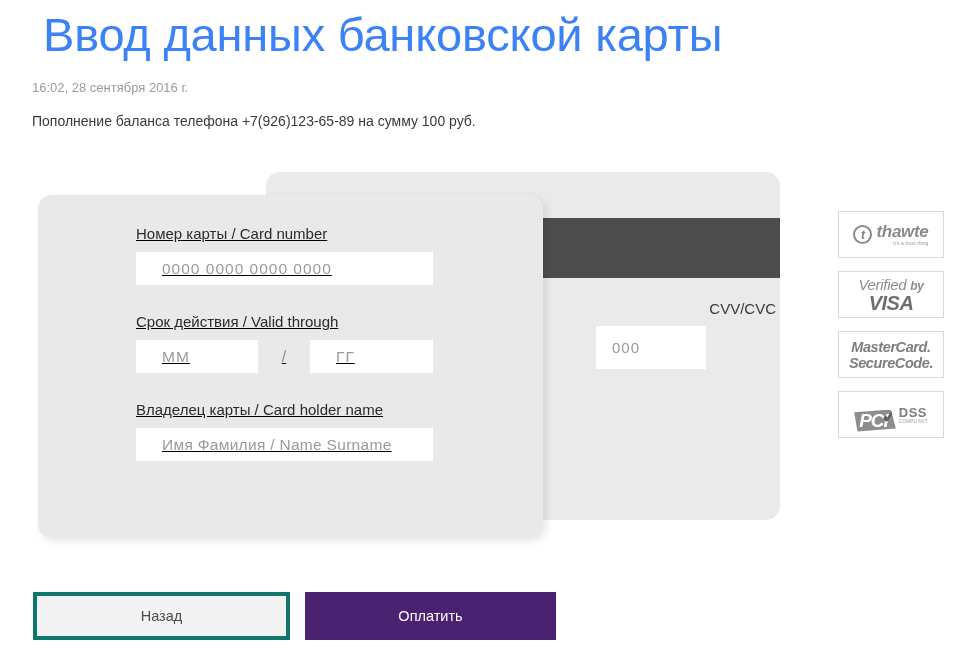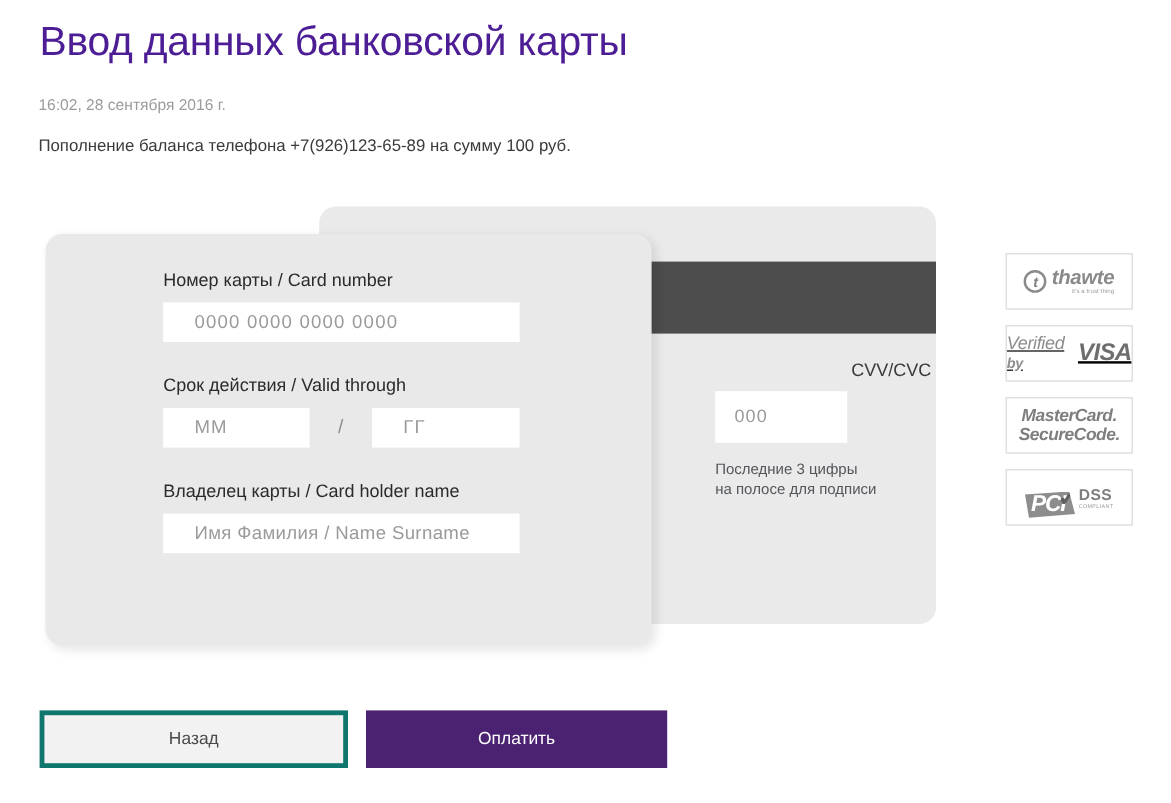--- a/index.html
+++ b/index.html
@@ -6,24 +6,24 @@
   html, body {
     width: 976px; height: 669px;
     background: #ffffff;
     font-family: "Liberation Sans", sans-serif;
     overflow: hidden;
   }
   .page { position: relative; width: 976px; height: 669px; }
 
   
   .page-title {
-    position: absolute; left: 33px; top: 8px;
-    font-size: 34px; line-height: 54px;
+    position: absolute; left: 43px; top: 8px;
+    font-size: 47px; line-height: 54px;
     font-weight: 400;
-    color: #4c1d95;
+    color: #3b82f6;
     letter-spacing: -0.2px;
     white-space: nowrap;
   }
   .timestamp {
     position: absolute; left: 32px; top: 80px;
     font-size: 13px; color: #9b9b9b;
     white-space: nowrap;
   }
   .order-desc {
     position: absolute; left: 32px; top: 113px;
@@ -72,21 +72,21 @@
   }
 
   .card-front {
     position: absolute;
     left: 38px; top: 195px;
     width: 505px; height: 343px;
     background: #e9e9e9;
     border-radius: 14px;
     box-shadow: 3px 3px 9px rgba(0,0,0,0.10);
   }
-  .form-area { position: absolute; left: 98px; top: 30px; }
+  .form-area { position: absolute; left: 98px; top: 30px; text-decoration: underline; }
 
   .field-label {
     font-size: 15px;
     color: #2b2b2b;
     font-weight: 400;
     white-space: nowrap;
   }
   .text-input {
     background: #ffffff;
     border: none;
@@ -137,21 +137,21 @@
   .thawte-txt { display: flex; flex-direction: column; align-items: flex-start; }
   .thawte-word {
     font-size: 17px; font-style: italic; font-weight: bold;
     color: #8a8a8a; line-height: 16px; letter-spacing: -0.3px;
   }
   .thawte-tag {
     font-size: 5px; color: #9c9c9c; align-self: flex-end;
     letter-spacing: 0.1px;
   }
   
-  .bd-visa { flex-direction: row; text-decoration: underline; }
+  .bd-visa { flex-direction: column; }
   .visa-top {
     font-size: 15px; font-style: italic; color: #8d8d8d;
     line-height: 16px; letter-spacing: -0.3px;
   }
   .visa-top b { font-weight: bold; font-size: 12px; font-style: italic; }
   .visa-bot {
     font-size: 20px; font-weight: bold; font-style: italic;
     color: #6e6e6e; line-height: 19px; letter-spacing: -0.5px;
   }
   
@@ -214,24 +214,20 @@
   <div class="page-title">Ввод данных банковской карты</div>
   <div class="timestamp">16:02, 28 сентября 2016 г.</div>
   <div class="order-desc">Пополнение баланса телефона +7(926)123-65-89 на сумму 100 руб.</div>
 
   <div class="card-back">
     <div class="mag-stripe"></div>
     <div class="cvv-zone">
       <div class="cvv-label">CVV/CVC</div>
       <div class="cvv-input">
         <span>000</span>
-      </div>
-      <div class="cvv-hint">
-        <div>Последние 3 цифры</div>
-        <div>на полосе для подписи</div>
       </div>
     </div>
   </div>
 
   <div class="card-front">
     <div class="form-area">
 
       <div class="grp-number">
         <div class="field-label">Номер карты / Card number</div>
         <div class="text-input in-number">

